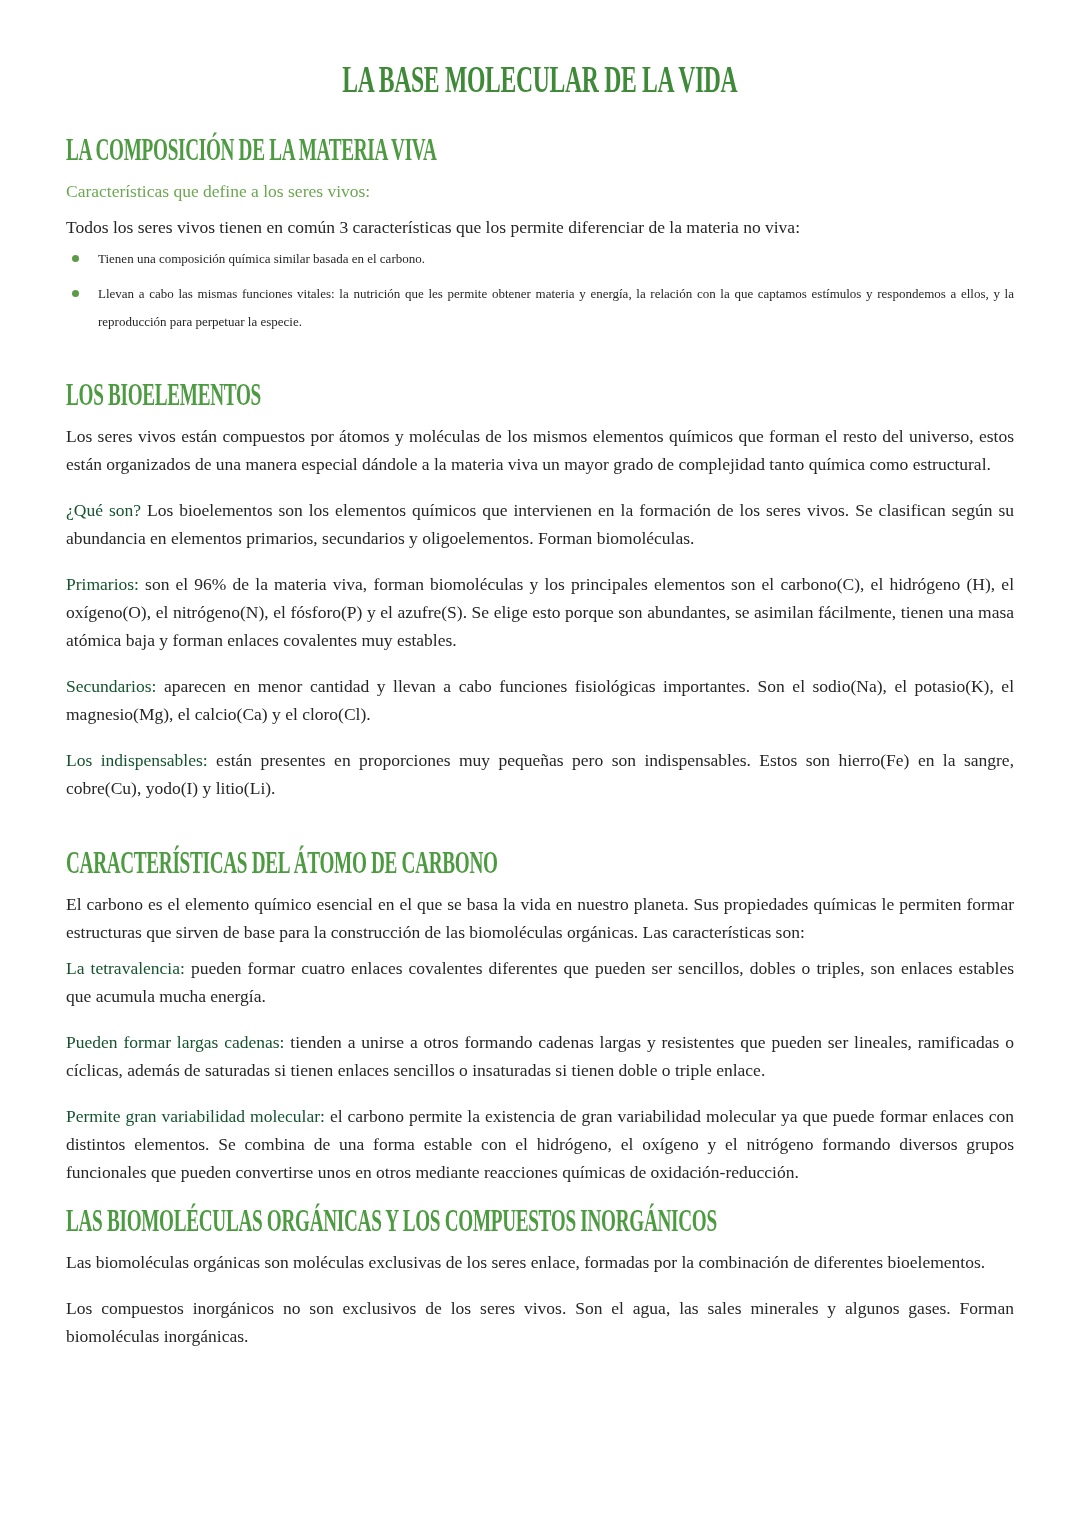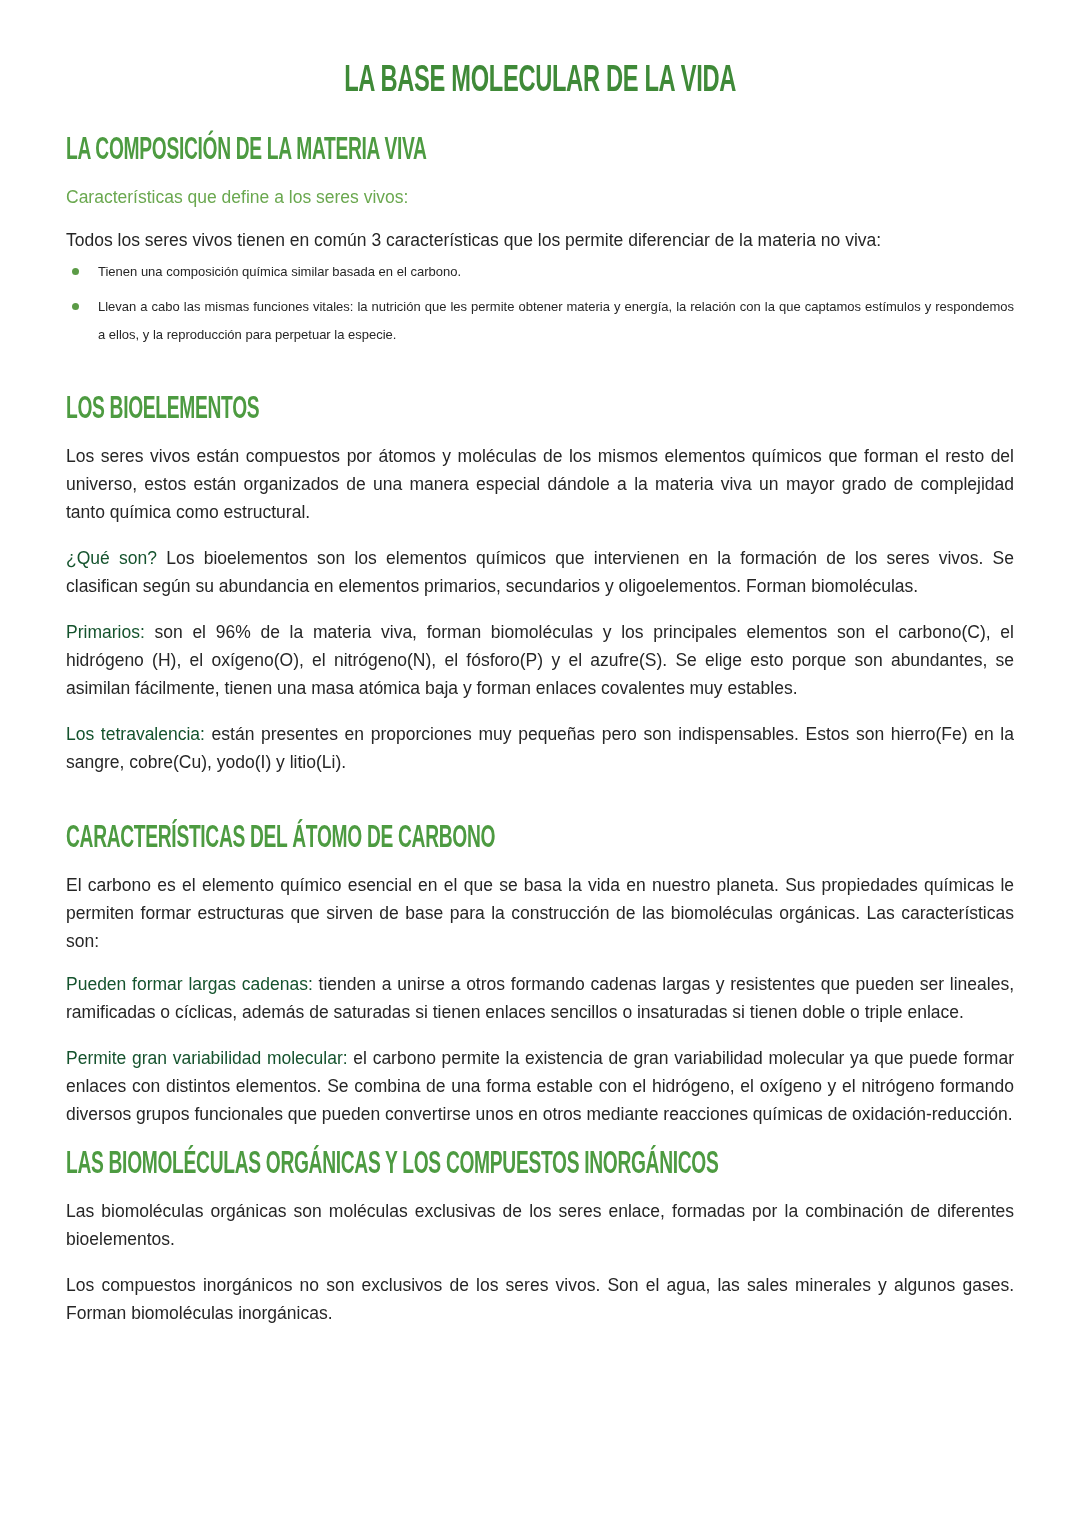--- a/index.html
+++ b/index.html
@@ -4,21 +4,21 @@
 <style>
   html, body { margin: 0; padding: 0; background: #ffffff; }
   .page {
     position: relative;
     width: 1080px;
     height: 1527px;
     margin: 0 auto;
     background: #ffffff;
     box-sizing: border-box;
     padding: 58px 66px 40px 66px;
-    font-family: Liberation Sans, sans-serif;
+    font-family: Liberation Serif, serif;
     color: #262626;
     overflow: hidden;
   }
   .title-row { text-align: center; margin: 0 0 32px 0; }
   .doc-title {
     display: inline-block;
     font-size: 37px;
     font-weight: 700;
     color: #3f8a38;
     transform: scaleX(0.64);
@@ -31,21 +31,21 @@
     display: inline-block;
     font-size: 31px;
     font-weight: 700;
     color: #4d9b41;
     transform: scaleX(0.62);
     transform-origin: 0 50%;
     letter-spacing: -0.5px;
     white-space: nowrap;
   }
   p {
-    margin: 15px 0 18px 0;
+    margin: 8px 0 18px 0;
     font-size: 17.5px;
     line-height: 28px;
     text-align: justify;
   }
   p.no-gap { margin-bottom: 0; }
   p.small-gap { margin-bottom: 4px; }
   .green { color: #6aa84f; }
   .lead { color: #14532d; }
   ul.bullets {
     list-style: none;
@@ -96,26 +96,28 @@
         <span>Llevan a cabo las mismas funciones vitales: la nutrición que les permite obtener materia y energía, la relación con la que captamos estímulos y respondemos a ellos, y la reproducción para perpetuar la especie.</span>
       </li>
     </ul>
   </section>
 
   <section class="section-bio">
     <h2><span class="condense">LOS BIOELEMENTOS</span></h2>
     <p>Los seres vivos están compuestos por átomos y moléculas de los mismos elementos químicos que forman el resto del universo, estos están organizados de una manera especial dándole a la materia viva un mayor grado de complejidad tanto química como estructural.</p>
     <p><span class="lead">¿Qué son?</span><span> Los bioelementos son los elementos químicos que intervienen en la formación de los seres vivos. Se clasifican según su abundancia en elementos primarios, secundarios y oligoelementos. Forman biomoléculas.</span></p>
     <p><span class="lead">Primarios:</span><span> son el 96% de la materia viva, forman biomoléculas y los principales elementos son el carbono(C), el hidrógeno (H), el oxígeno(O), el nitrógeno(N), el fósforo(P) y el azufre(S). Se elige esto porque son abundantes, se asimilan fácilmente, tienen una masa atómica baja y forman enlaces covalentes muy estables.</span></p>
-    <p><span class="lead">Los tetravalencia:</span><span> están presentes en proporciones muy pequeñas pero son indispensables. Estos son hierro(Fe) en la sangre, cobre(Cu), yodo(I) y litio(Li).</span></p>
+    <p><span class="lead">Secundarios:</span><span> aparecen en menor cantidad y llevan a cabo funciones fisiológicas importantes. Son el sodio(Na), el potasio(K), el magnesio(Mg), el calcio(Ca) y el cloro(Cl).</span></p>
+    <p><span class="lead">Los indispensables:</span><span> están presentes en proporciones muy pequeñas pero son indispensables. Estos son hierro(Fe) en la sangre, cobre(Cu), yodo(I) y litio(Li).</span></p>
   </section>
 
   <section class="section-carbono">
     <h2><span class="condense">CARACTERÍSTICAS DEL ÁTOMO DE CARBONO</span></h2>
     <p class="no-gap">El carbono es el elemento químico esencial en el que se basa la vida en nuestro planeta. Sus propiedades químicas le permiten formar estructuras que sirven de base para la construcción de las biomoléculas orgánicas. Las características son:</p>
+    <p><span class="lead">La tetravalencia:</span><span> pueden formar cuatro enlaces covalentes diferentes que pueden ser sencillos, dobles o triples, son enlaces estables que acumula mucha energía.</span></p>
     <p><span class="lead">Pueden formar largas cadenas:</span><span> tienden a unirse a otros formando cadenas largas y resistentes que pueden ser lineales, ramificadas o cíclicas, además de saturadas si tienen enlaces sencillos o insaturadas si tienen doble o triple enlace.</span></p>
     <p><span class="lead">Permite gran variabilidad molecular:</span><span> el carbono permite la existencia de gran variabilidad molecular ya que puede formar enlaces con distintos elementos. Se combina de una forma estable con el hidrógeno, el oxígeno y el nitrógeno formando diversos grupos funcionales que pueden convertirse unos en otros mediante reacciones químicas de oxidación-reducción.</span></p>
   </section>
 
   <section class="section-biomol">
     <h2><span class="condense">LAS BIOMOLÉCULAS ORGÁNICAS Y LOS COMPUESTOS INORGÁNICOS</span></h2>
     <p>Las biomoléculas orgánicas son moléculas exclusivas de los seres enlace, formadas por la combinación de diferentes bioelementos.</p>
     <p>Los compuestos inorgánicos no son exclusivos de los seres vivos. Son el agua, las sales minerales y algunos gases. Forman biomoléculas inorgánicas.</p>
   </section>
 

